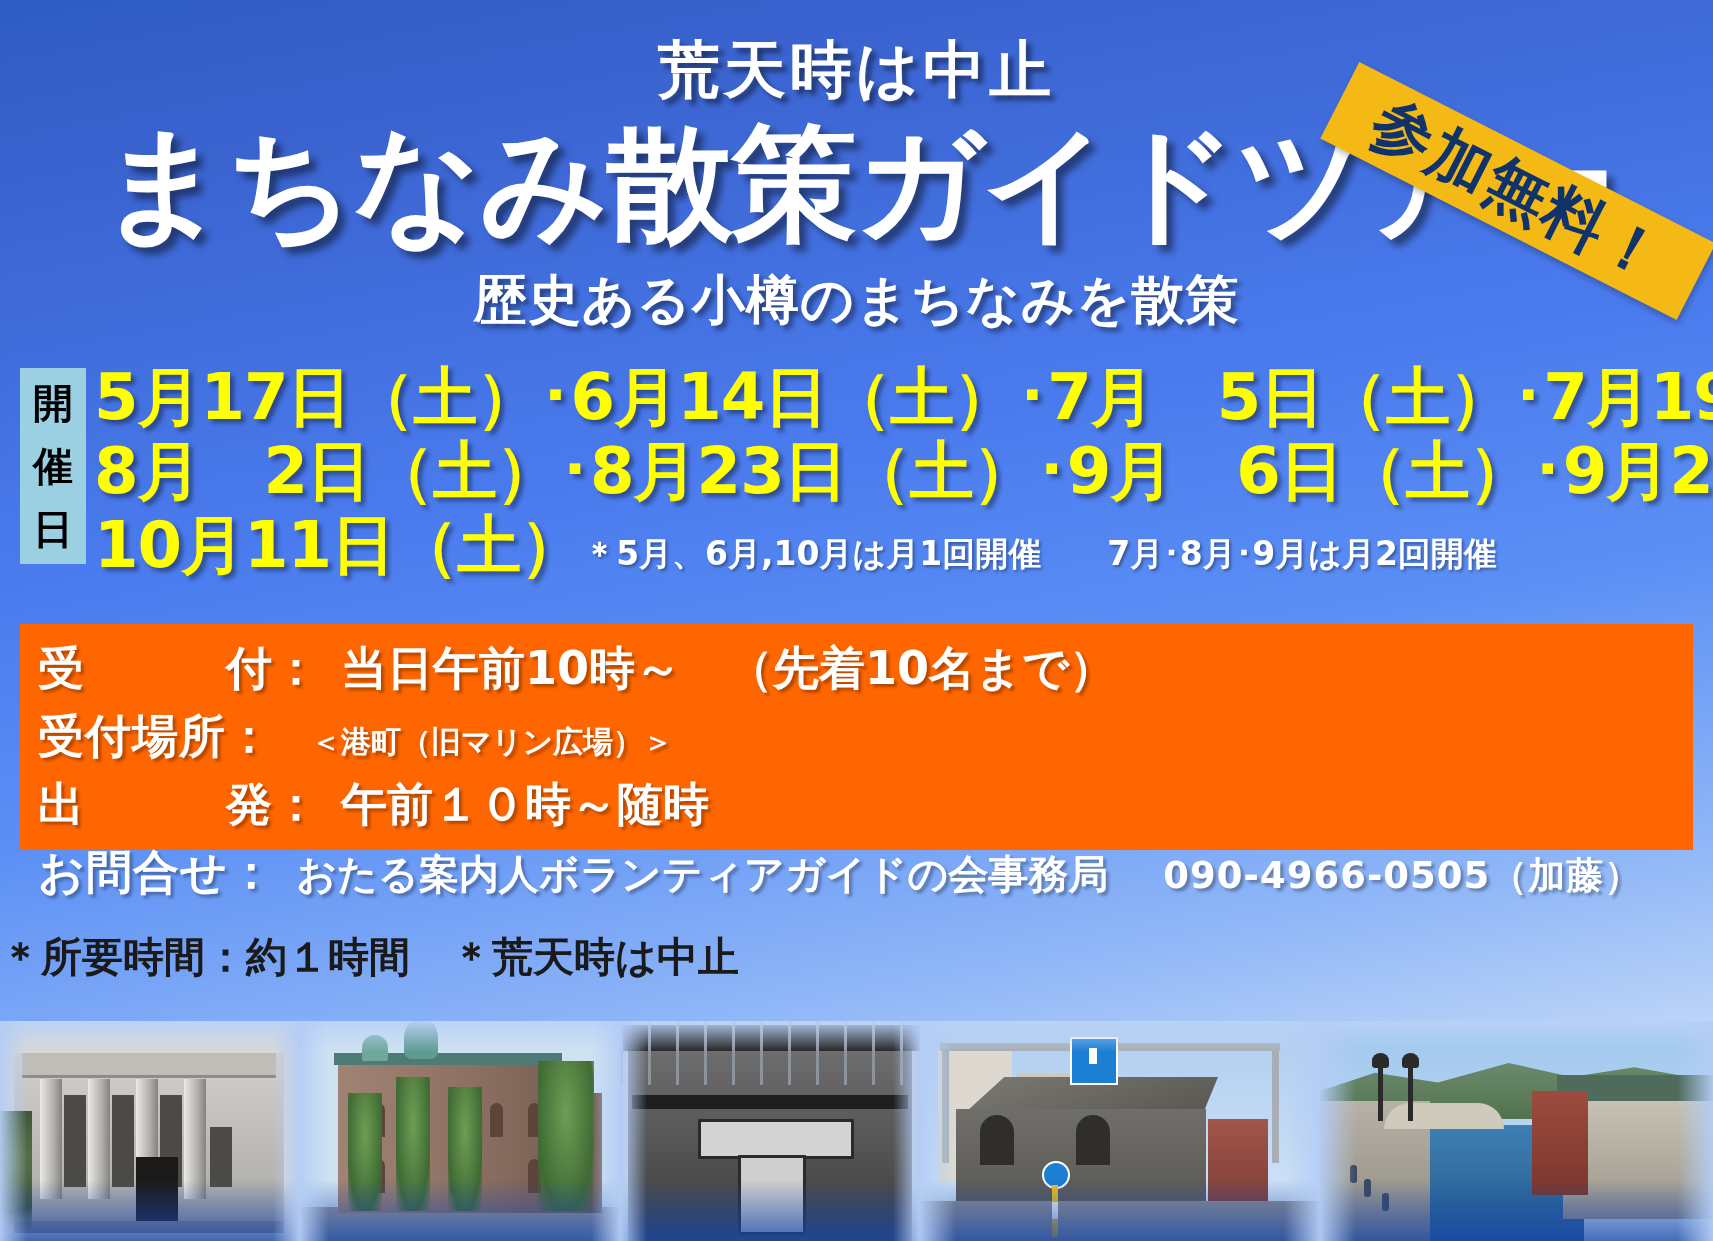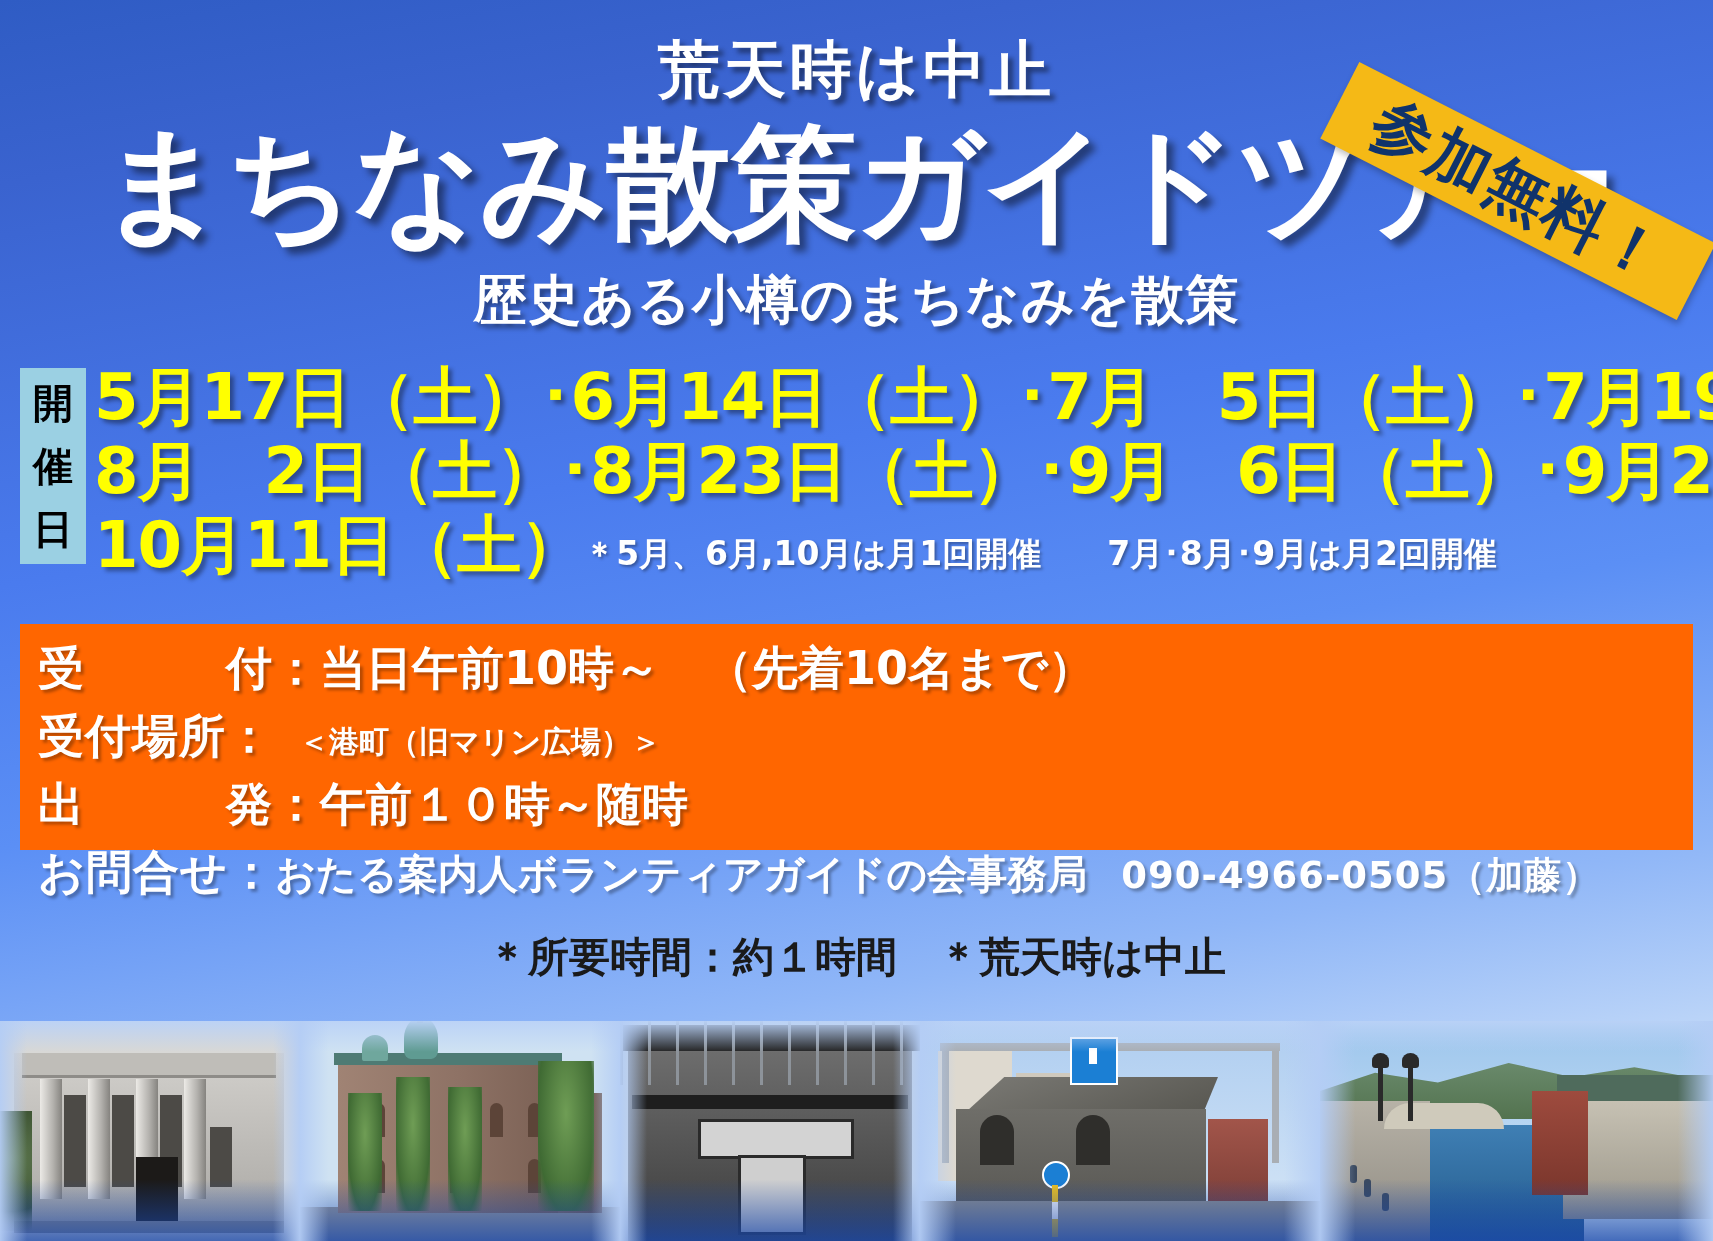--- a/index.html
+++ b/index.html
@@ -73,36 +73,37 @@
 
   
   .infobox{
     position:absolute;left:20px;top:624px;width:1673px;height:226px;
     background:#ff6600;box-sizing:border-box;padding:14px 18px 0 18px;
   }
   .inforow{
     display:flex;align-items:baseline;color:#ffffff;white-space:nowrap;
     font-weight:bold;margin-bottom:6px;
     text-shadow:3px 3px 3px rgba(0,0,0,.30);
+    gap:21px;
   }
   .ilabel{font-size:46px;letter-spacing:1px;}
   .ival{font-size:46px;}
   .ival.sm{font-size:40px;}
   .ismall{font-size:33px;margin-left:6px;}
-  .ismall2{font-size:30px;margin-left:26px;}
+  .ismall2{font-size:30px;margin-left:17px;}
   .iphone{font-size:37px;margin-left:34px;letter-spacing:1px;}
 
   
   .supportline{
     position:absolute;left:0;right:0;top:862px;text-align:center;
     font-size:42px;font-weight:bold;color:#000000;white-space:nowrap;
     letter-spacing:-1px;
   }
   .notesline{
-    position:absolute;left:0;right:0;top:930px;text-align:center;
+    position:absolute;left:0;right:0;top:930px;
     font-size:41px;font-weight:bold;color:#1a1a1a;white-space:nowrap;
     z-index:5;
   }
 
   
   .photos{
     position:absolute;left:0;bottom:0;width:1713px;height:220px;
     display:flex;
   }
   .photo{position:relative;height:220px;overflow:hidden;}

